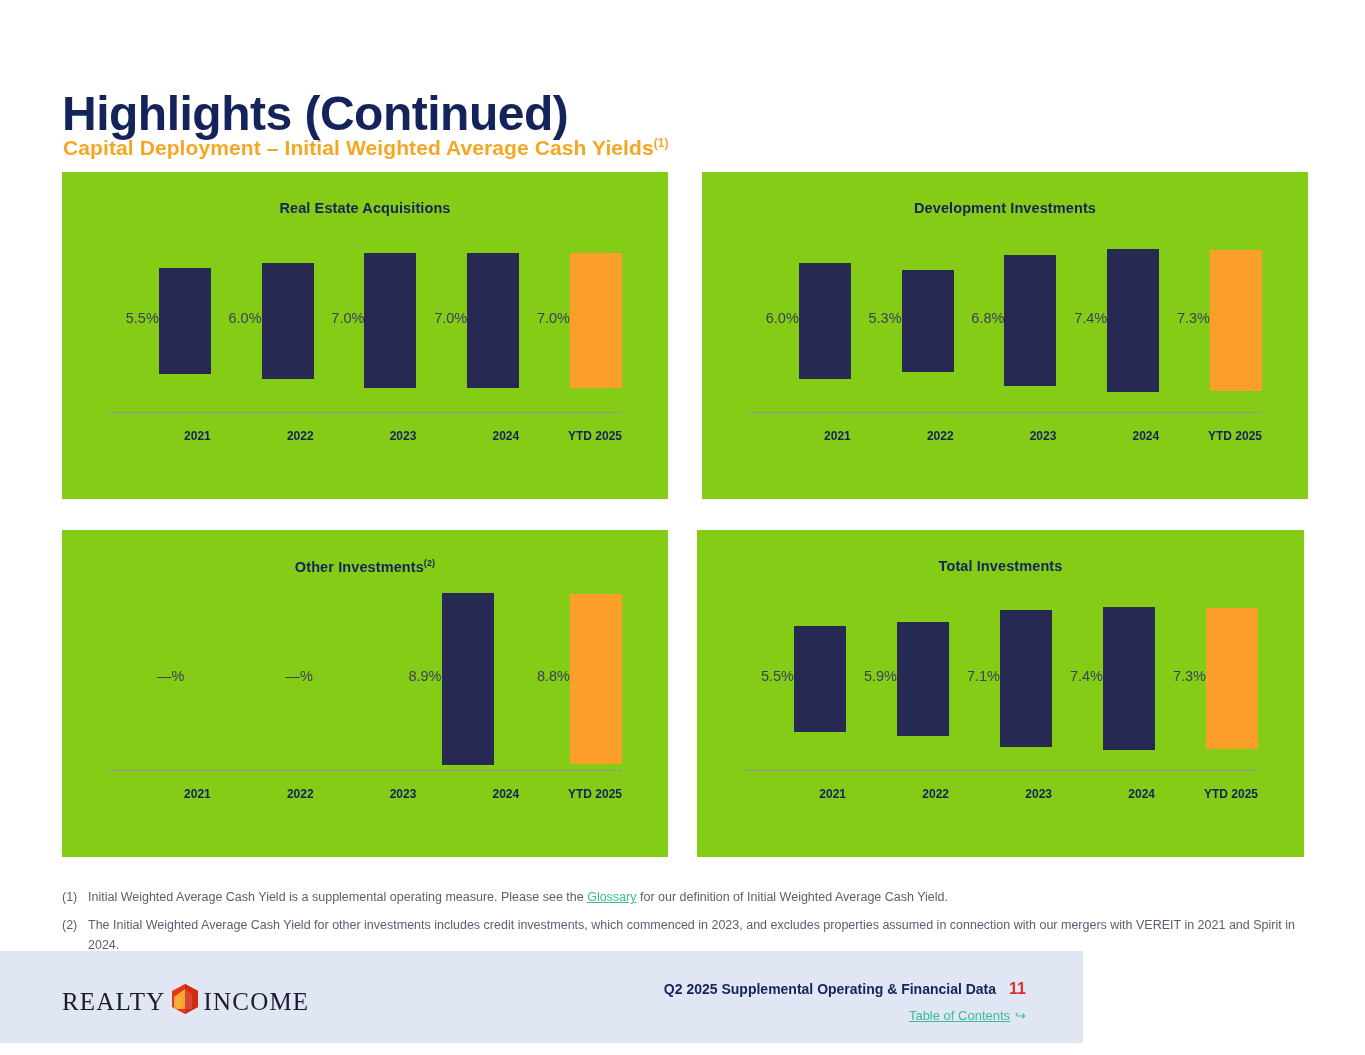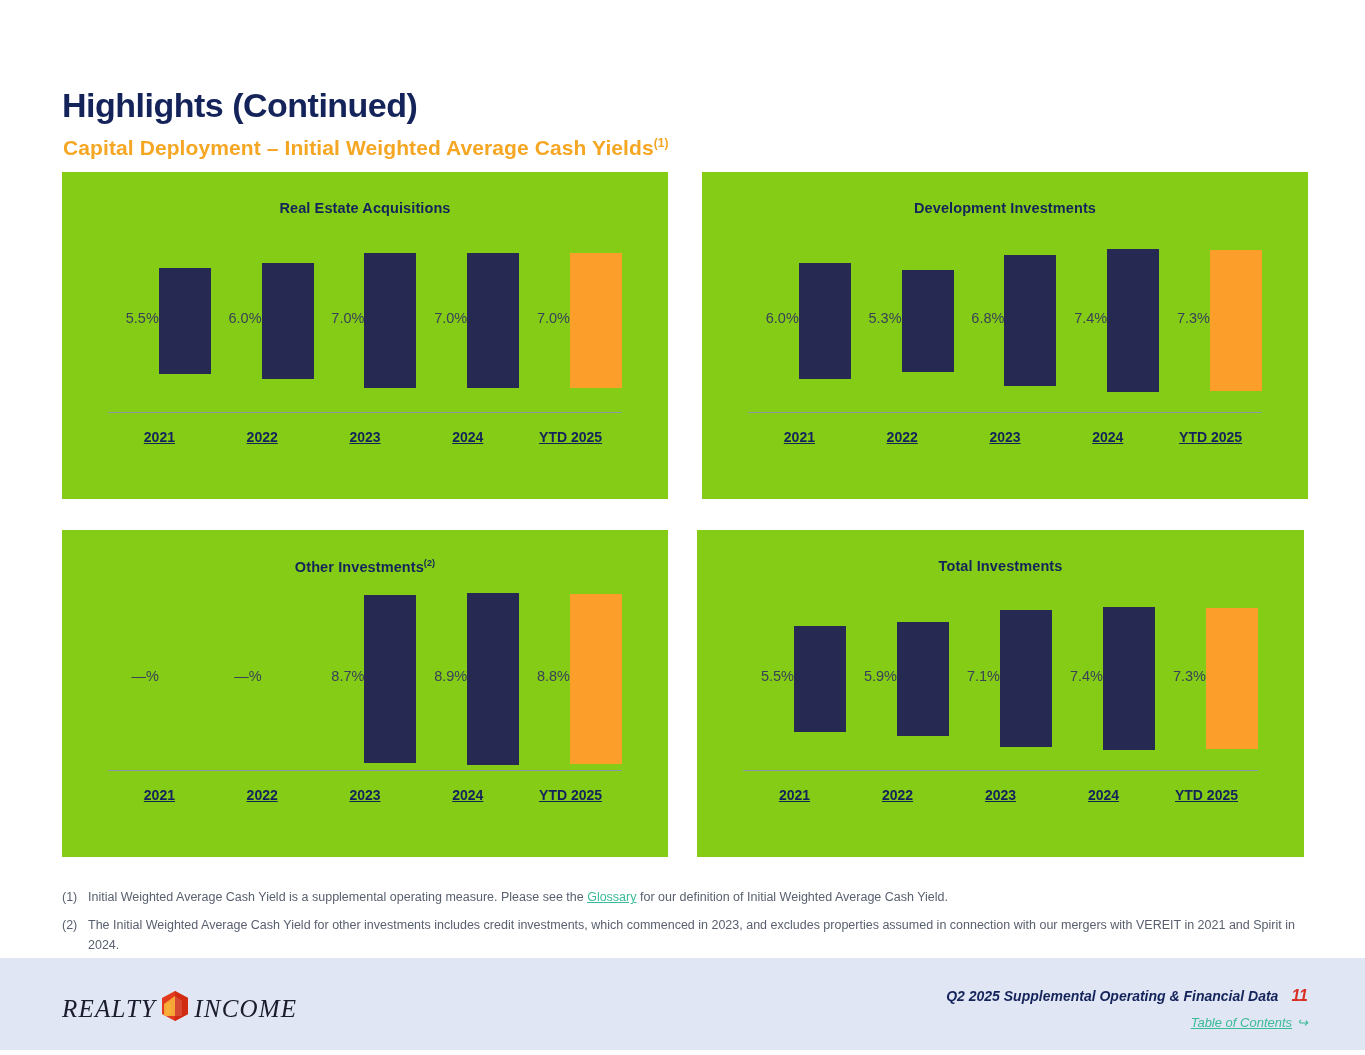--- a/index.html
+++ b/index.html
@@ -7,21 +7,21 @@
     width: 1365px; height: 1055px;
     background: #ffffff;
     font-family: "Liberation Sans", sans-serif;
     overflow: hidden;
   }
   .slide { position: relative; width: 1365px; height: 1055px; background: #fff; }
 
   
   .page-title {
     position: absolute; left: 62px; top: 86px;
-    font-size: 34px; font-weight: bold; letter-spacing: -0.5px;
+    font-size: 48px; font-weight: bold; letter-spacing: -0.5px;
     color: #14245a; white-space: nowrap;
   }
   .page-subtitle {
     position: absolute; left: 63px; top: 136px;
     font-size: 21px; font-weight: bold; letter-spacing: 0.1px;
     color: #f5a623; white-space: nowrap;
   }
   .page-subtitle sup { font-size: 12px; vertical-align: super; }
 
   
@@ -73,43 +73,42 @@
     background: #262a52;
   }
   .bar.accent { background: #fb9f2a; }
   .bar.empty { background: transparent; }
 
   .xlabels {
     position: absolute; left: 0; right: 0; bottom: 6px; height: 34px;
     display: flex; justify-content: space-around; align-items: flex-start;
   }
   .xlabel {
-    flex: 1 1 0; text-align: center;
-    font-size: 14px; font-weight: bold; color: #14245a;
-    padding-top: 10px; white-space: nowrap; text-decoration: underline;
+    flex: 1 1 0; text-align: right;
+    font-size: 12px; font-weight: bold; color: #14245a;
+    padding-top: 10px; white-space: nowrap;
   }
 
   
   .footnotes {
     position: absolute; left: 62px; top: 888px; width: 1235px;
   }
   .footnote {
     display: flex; align-items: flex-start;
     font-size: 12.5px; color: #585f6e; line-height: 1.55;
     margin-bottom: 9px;
   }
   .fn-marker { width: 26px; flex: 0 0 26px; }
   .fn-text { flex: 1 1 auto; }
   .fn-link { color: #3bbb98; text-decoration: underline; }
 
   
   .footer {
-    position: absolute; left: 0; bottom: 5px; width: 1365px; height: 92px;
+    position: absolute; left: 0; bottom: 12px; width: 1083px; height: 92px;
     background: #e0e6f4;
-    font-style: italic;
   }
   .logo {
     position: absolute; left: 62px; top: 33px;
     display: flex; align-items: center;
     font-family: "Liberation Serif", serif;
     font-size: 25px; letter-spacing: 1.2px; color: #1b1b2e;
   }
   .logo-mark { margin: 0 6px; display: block; }
   .footer-right {
     position: absolute; right: 57px; top: 29px; text-align: right;
@@ -211,24 +210,20 @@
         <div class="panel-title"><span>Other Investments</span><sup>(2)</sup></div>
         <div class="chart">
           <div class="plot">
             <div class="col">
               <div class="val-label">—%</div>
               <div class="bar empty" style="height: 0px;"></div>
             </div>
             <div class="col">
               <div class="val-label">—%</div>
               <div class="bar empty" style="height: 0px;"></div>
-            </div>
-            <div class="col">
-              <div class="val-label">8.7%</div>
-              <div class="bar" style="height: 168px;"></div>
             </div>
             <div class="col">
               <div class="val-label">8.9%</div>
               <div class="bar" style="height: 172px;"></div>
             </div>
             <div class="col">
               <div class="val-label">8.8%</div>
               <div class="bar accent" style="height: 170px;"></div>
             </div>
           </div>

